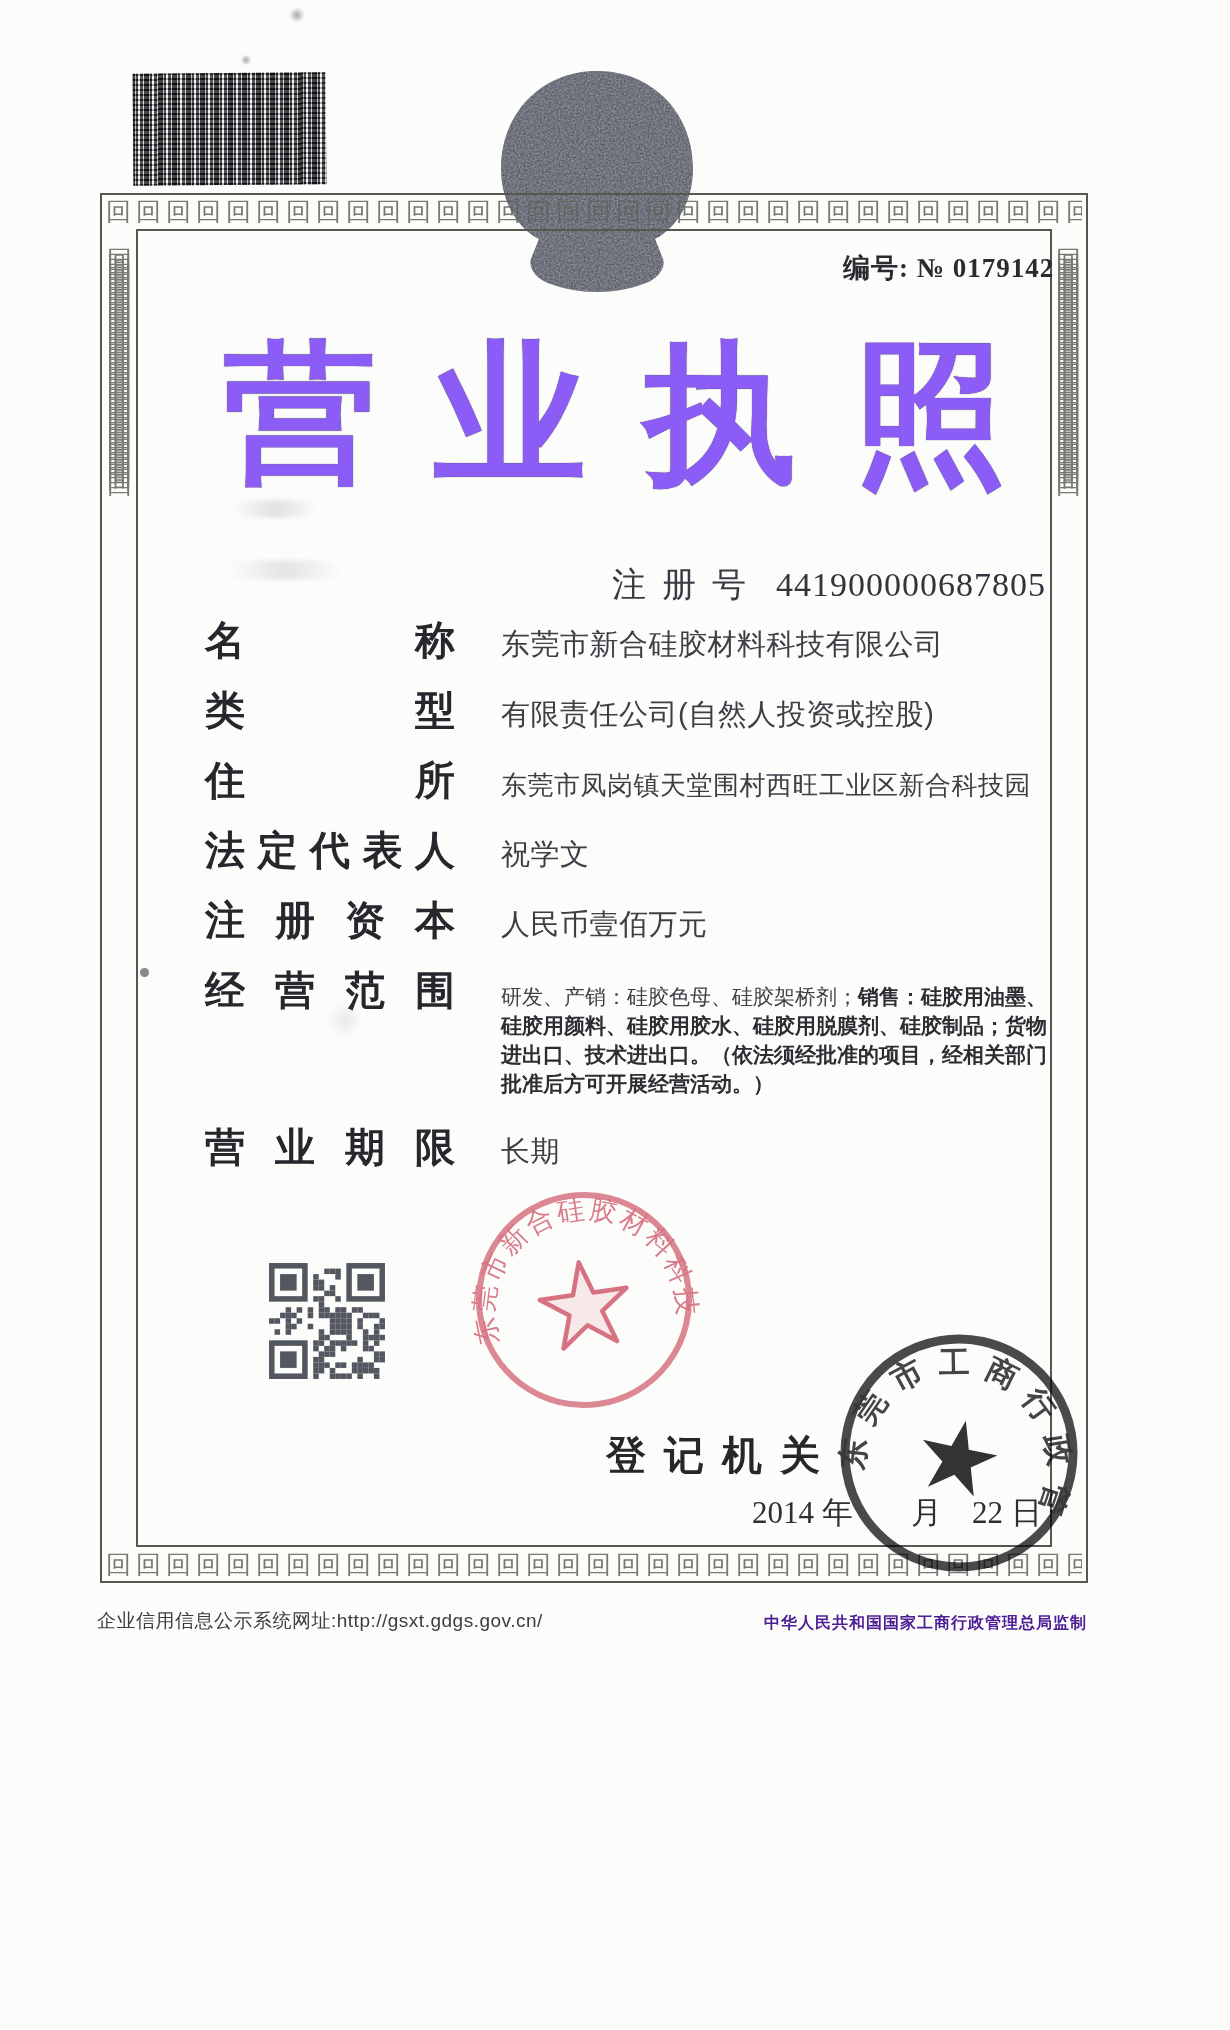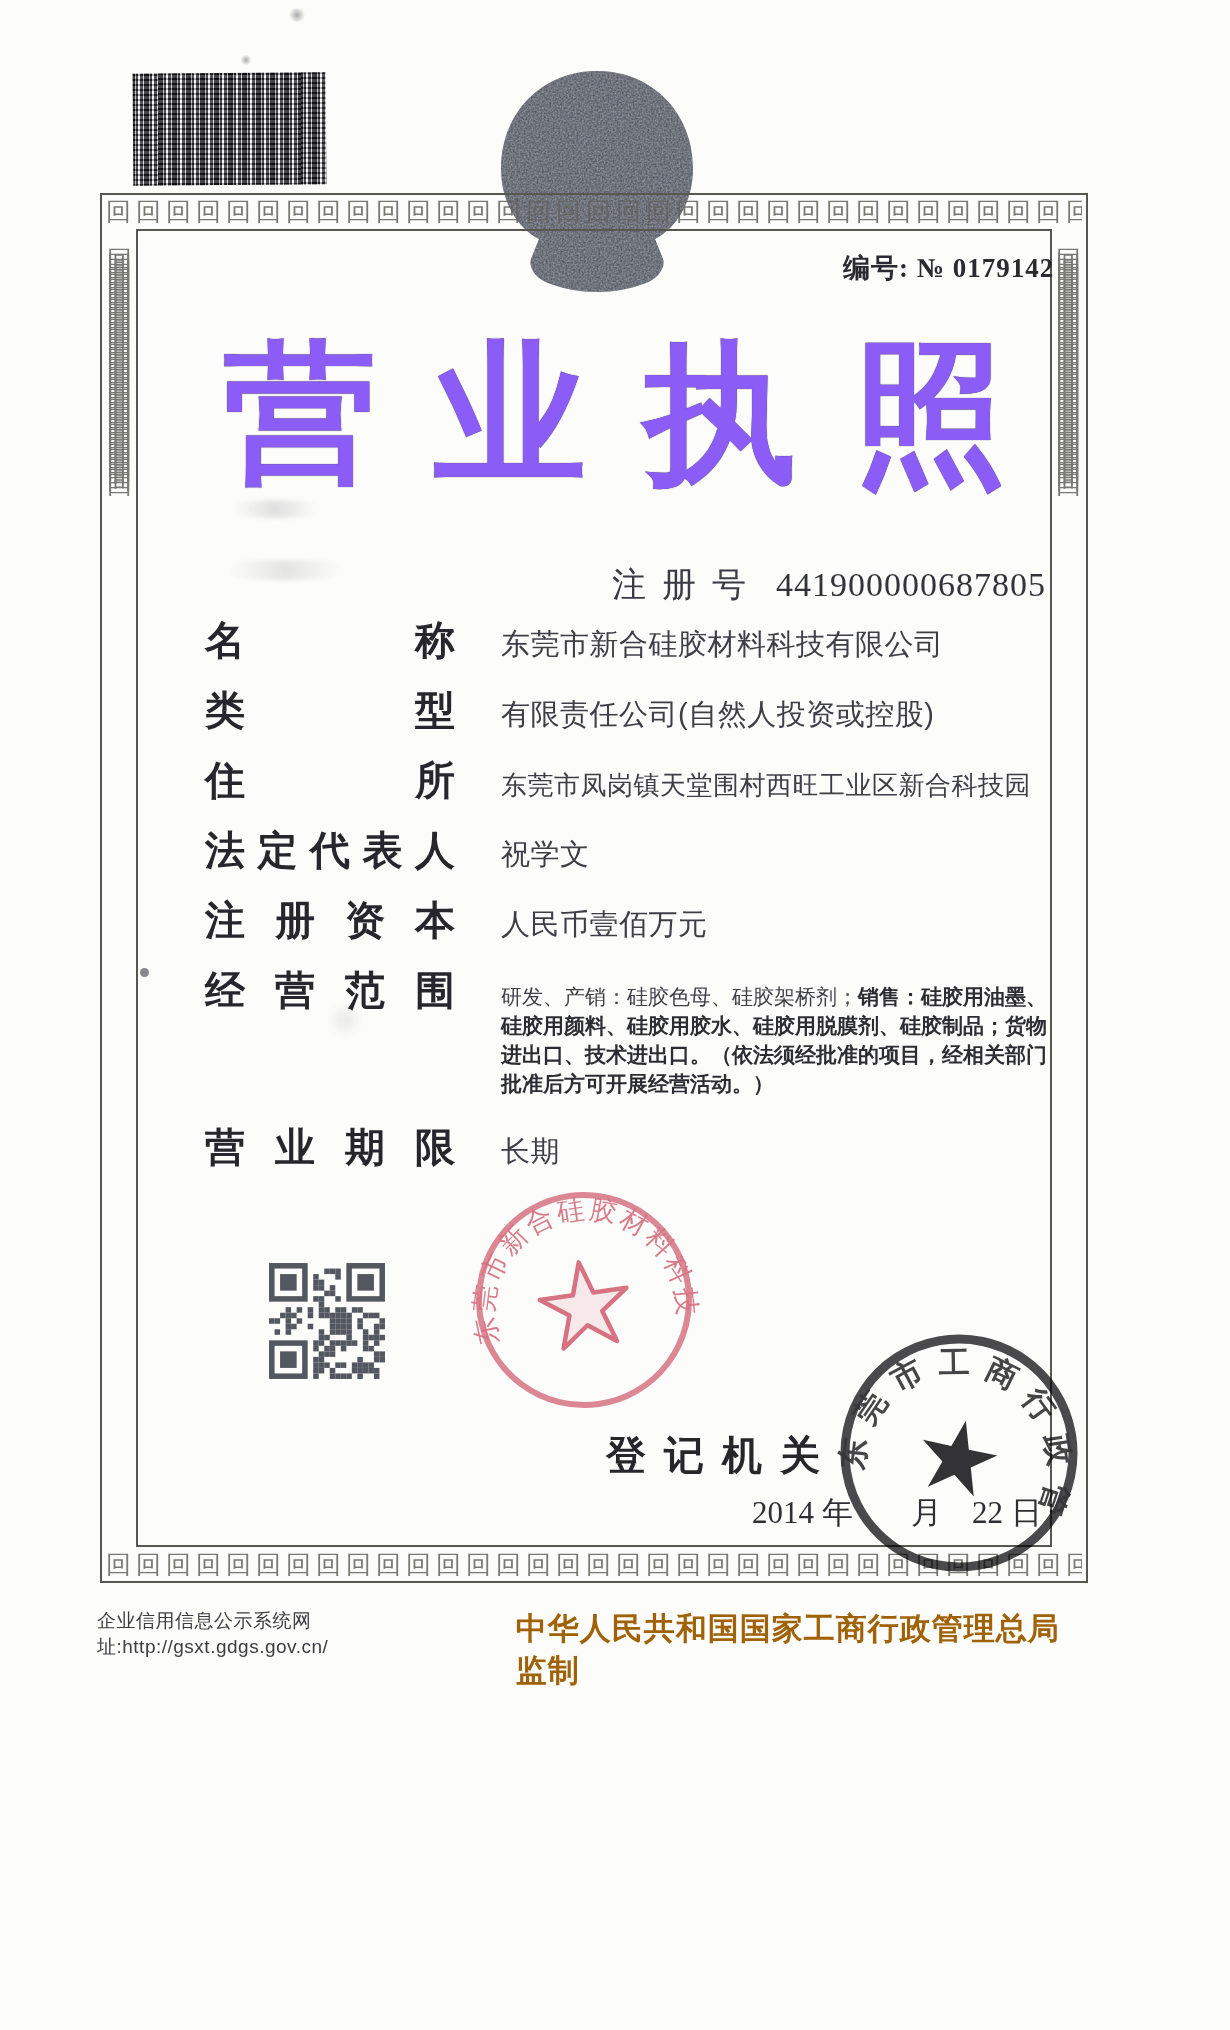--- a/index.html
+++ b/index.html
@@ -87,24 +87,24 @@
     display:flex; align-items:baseline; font-family:"Liberation Serif", serif;
   }
   #date-row span{margin-right:8px;}
   #date-row .gap1{width:42px;} #date-row .gap2{width:14px;}
   
   #black-seal{position:absolute; left:826px; top:1320px; width:266px; height:266px;
               mix-blend-mode:multiply; opacity:.9;}
   
   #footer{
     position:absolute; left:97px; right:143px; top:1608px;
-    display:flex; justify-content:space-between; align-items:flex-start;
+    display:flex; justify-content:space-between; align-items:flex-end;
   }
   #footer-left{font-size:19px; color:#3c3c42; letter-spacing:.5px;}
-  #footer-right{font-size:31px; color:#a16207; font-weight:600; letter-spacing:1px;}
+  #footer-right{font-size:16px; color:#4c1d95; font-weight:600; letter-spacing:1px;}
   
   .speck{position:absolute; border-radius:50%;
          background:radial-gradient(circle, rgba(90,90,100,.5), rgba(90,90,100,0) 70%);}
   .sp1{left:288px; top:8px; width:18px; height:14px;}
   .sp2{left:240px; top:55px; width:12px; height:10px;}
   .sp3{left:215px; top:500px; width:120px; height:18px; opacity:.35; filter:blur(2px);}
   .sp4{left:205px; top:560px; width:160px; height:20px; opacity:.3; filter:blur(2px);}
   .sp5{left:140px; top:968px; width:9px; height:9px; background:#55555c; opacity:.7;}
   .sp6{left:330px; top:1000px; width:30px; height:40px; opacity:.25; filter:blur(3px);}
 </style>

